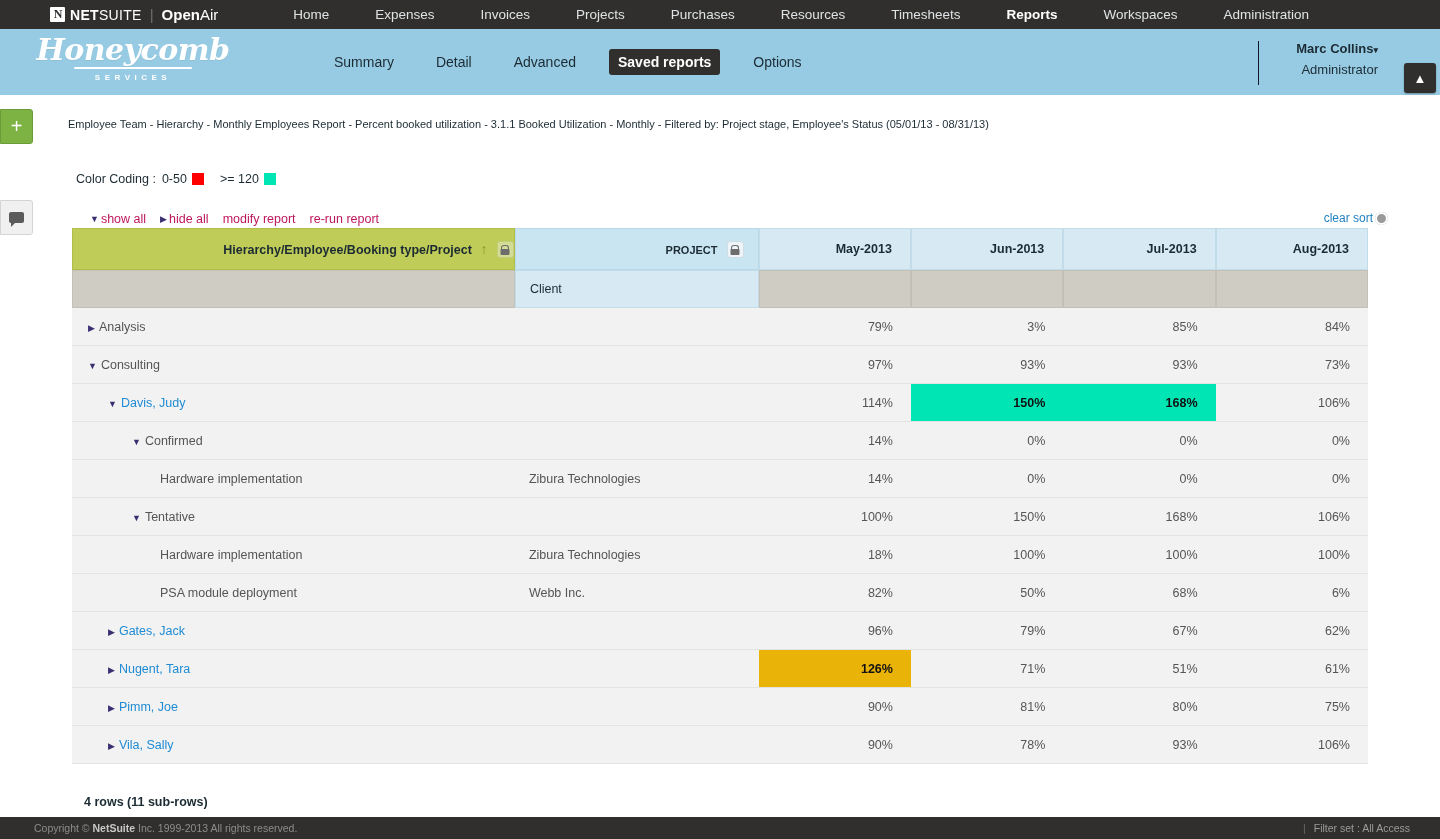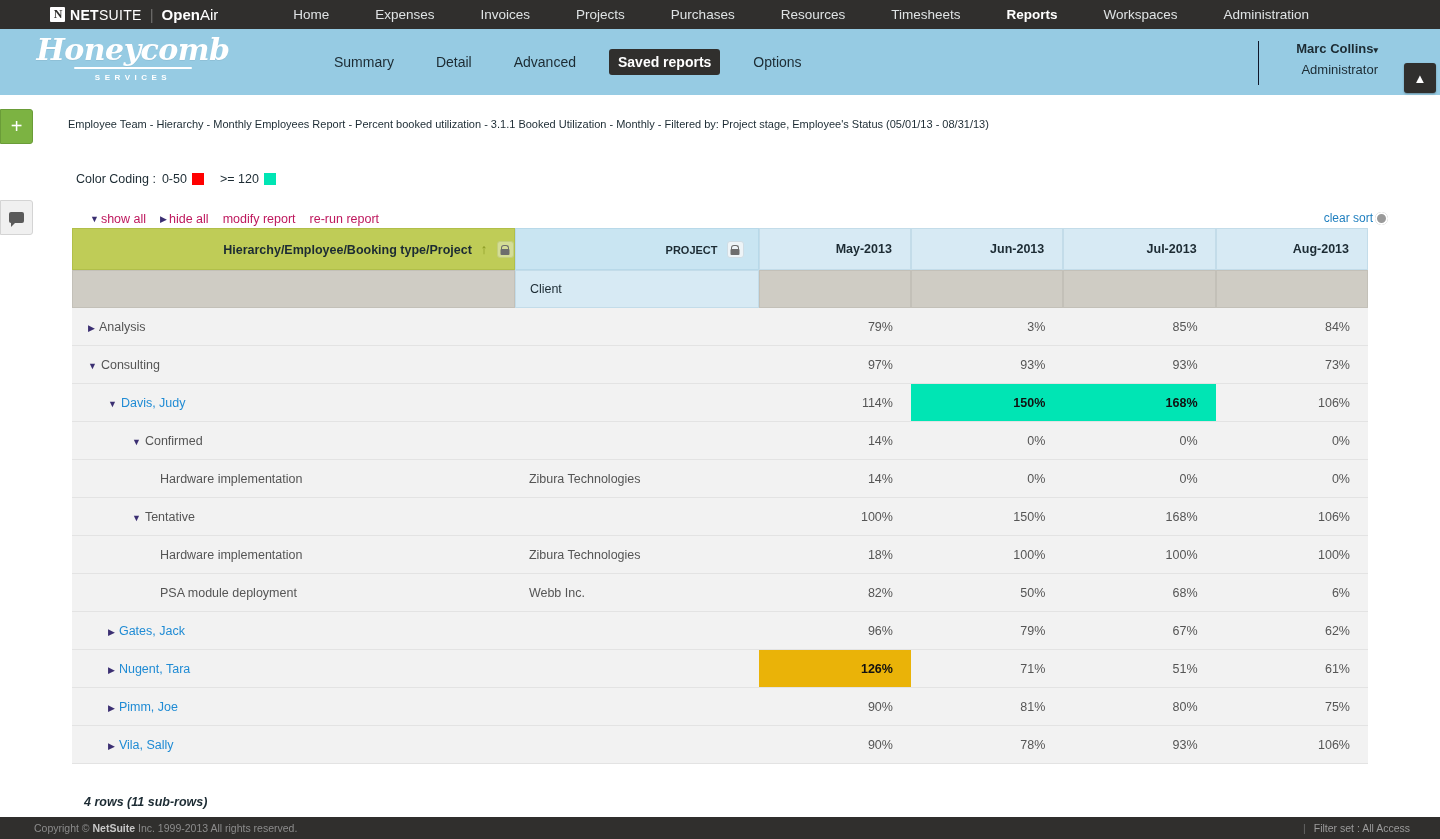--- a/index.html
+++ b/index.html
@@ -179,21 +179,21 @@
   .c-val.hl { color:#111; font-weight:bold; }
   .tri { color:#3b2f72; font-size:9px; margin-right:4px; display:inline-block; }
   .link-name { color:#1f8bd4; cursor:pointer; }
   .ind0 { padding-left:16px !important; }
   .ind1 { padding-left:36px !important; }
   .ind2 { padding-left:60px !important; }
   .ind3 { padding-left:88px !important; }
 
   .rowcount {
     position:absolute; left:84px; top:795px; font-size:12.5px;
-    font-weight:bold; color:#1c2b33;font-style:italic;
+    font-weight:bold; color:#1c2b33;
   }
 
   
   .footer {
     position:absolute; left:0; bottom:0; width:1440px; height:22px;
     background:#302f2d; display:flex; align-items:center;
   }
   .copyright { color:#8c8c8c; font-size:10.5px; margin-left:34px; }
   .copyright b { color:#c8c8c8; }
   .filterset { color:#9b9b9b; font-size:10.5px; position:absolute; right:30px; }

